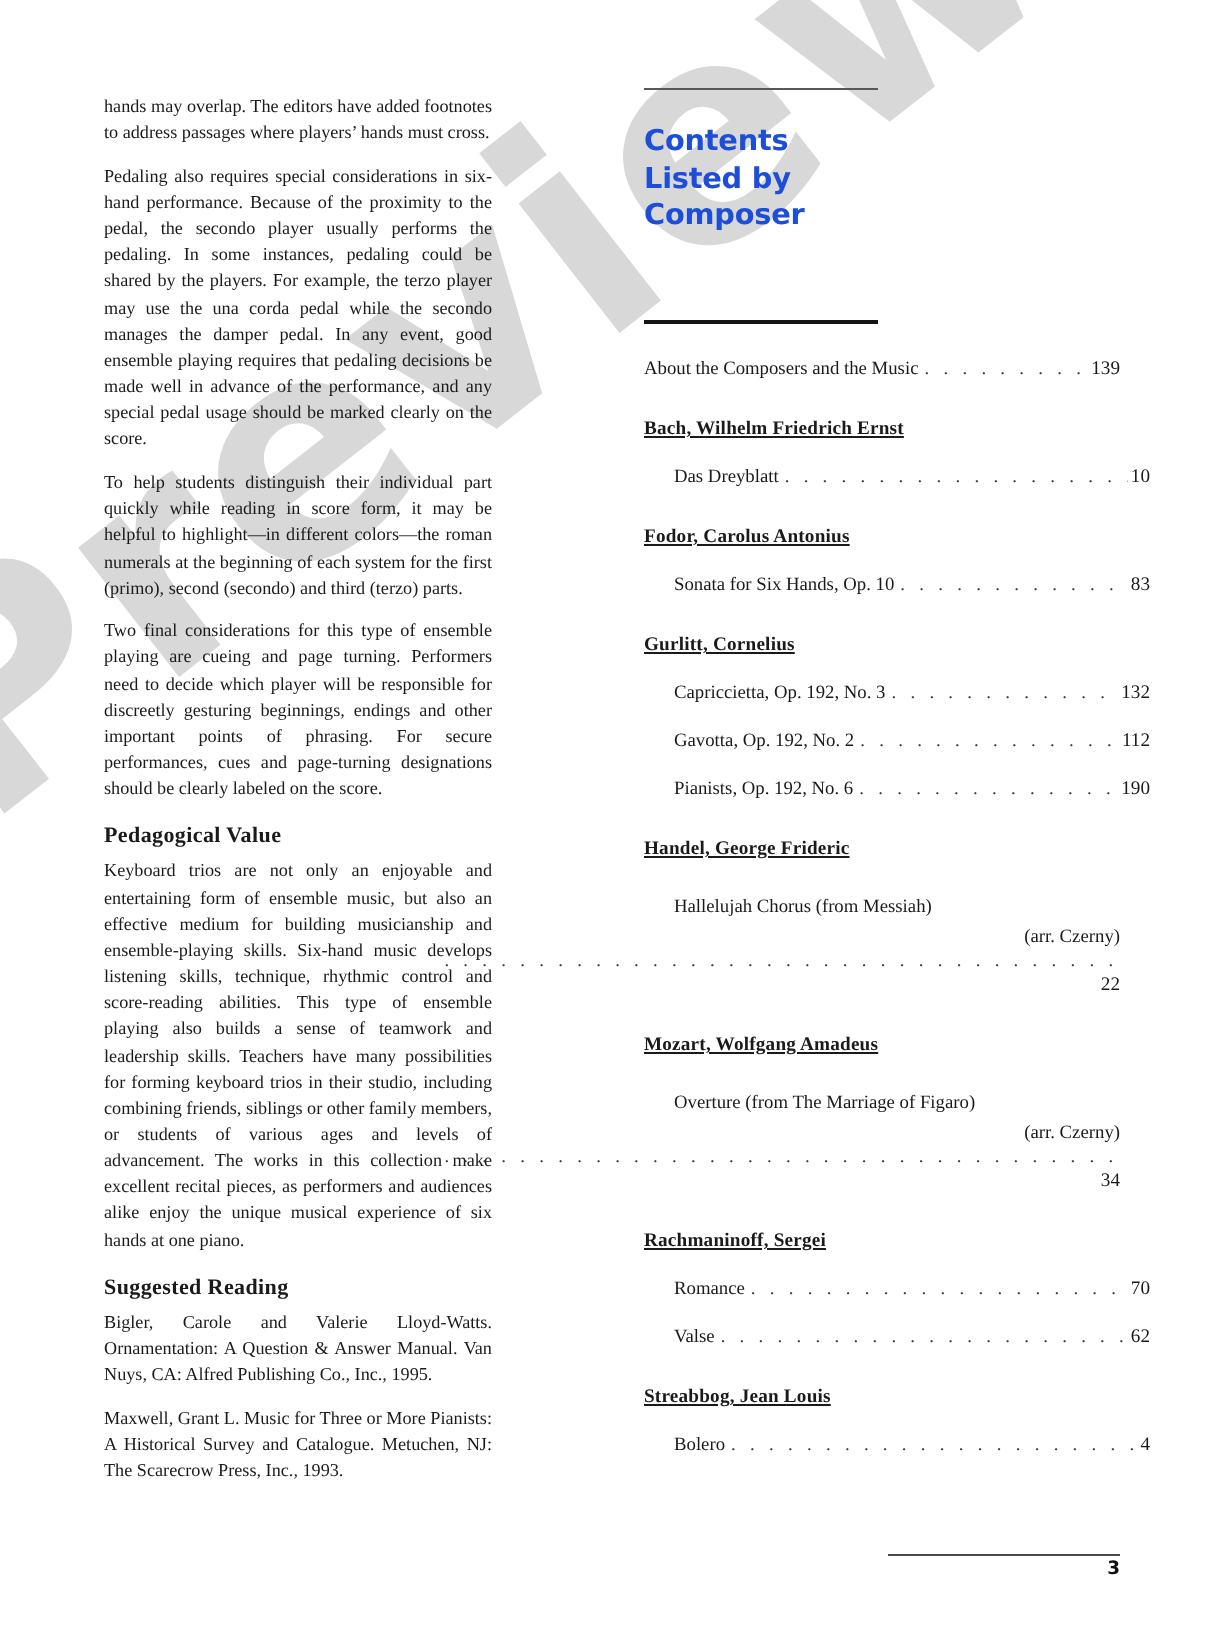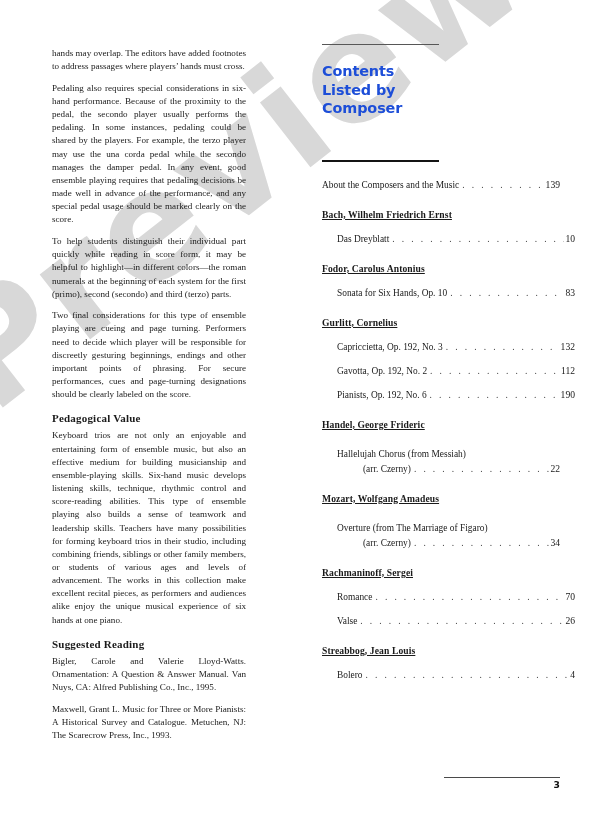--- a/index.html
+++ b/index.html
@@ -153,20 +153,21 @@
   .work.two-line { margin-top: 17px; }
   .work-firstline {
     font-size: 9.4px;
     line-height: 12px;
     white-space: nowrap;
   }
   .work-secondline {
     margin-left: 26px;
     width: 197px;
     margin-top: 3px;
+    flex-direction: column;
   }
 
   
   .footer {
     position: absolute;
     left: 444px;
     top: 777px;
     width: 116px;
     z-index: 2;
   }
@@ -306,21 +307,21 @@
           <div class="toc-line">
             <span class="lbl"><span class="it">Romance</span><span></span></span>
             <span class="leader">. . . . . . . . . . . . . . . . . . . . . . . . . . . . . . . . . . . .</span>
             <span class="pg">70</span>
           </div>
         </div>
         <div class="work">
           <div class="toc-line">
             <span class="lbl"><span class="it">Valse</span><span></span></span>
             <span class="leader">. . . . . . . . . . . . . . . . . . . . . . . . . . . . . . . . . . . .</span>
-            <span class="pg">26</span>
+            <span class="pg">62</span>
           </div>
         </div>
 
         <div class="composer">Streabbog, Jean Louis</div>
         <div class="work">
           <div class="toc-line">
             <span class="lbl"><span class="it">Bolero</span><span></span></span>
             <span class="leader">. . . . . . . . . . . . . . . . . . . . . . . . . . . . . . . . . . . .</span>
             <span class="pg">4</span>
           </div>

